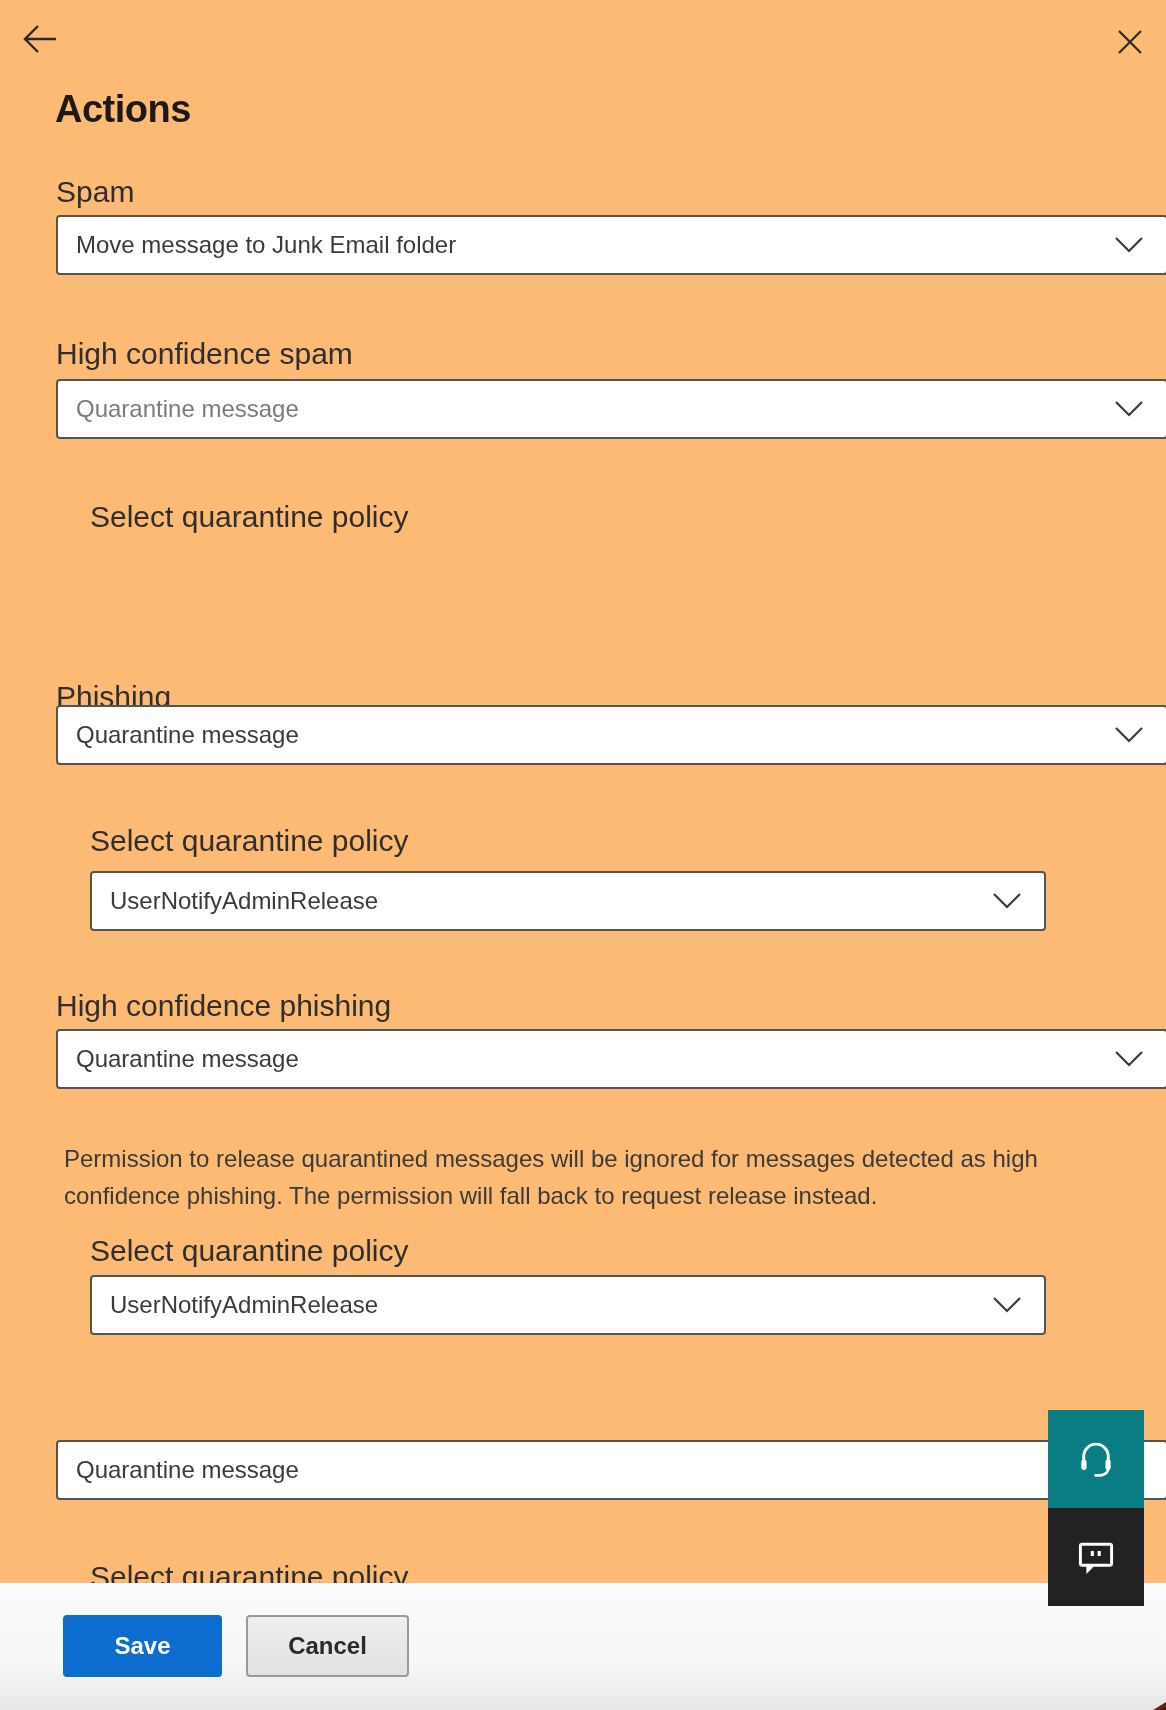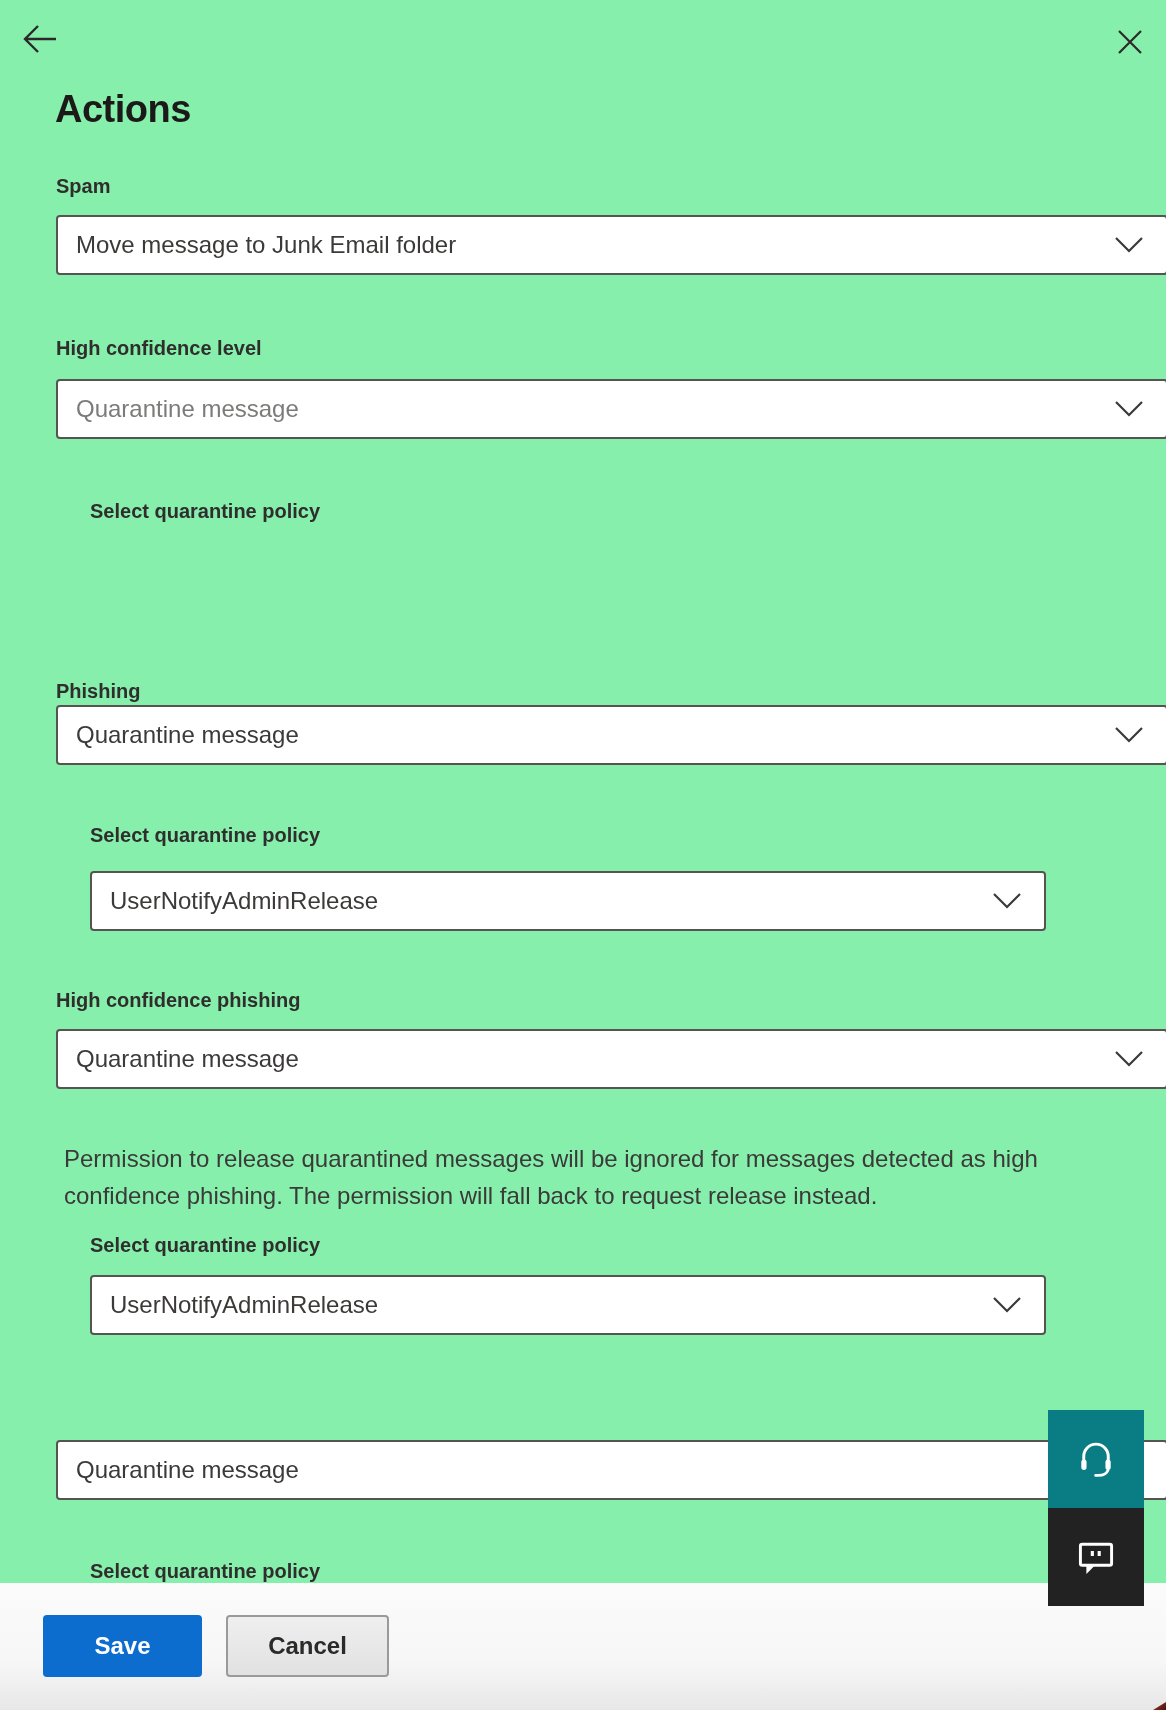--- a/index.html
+++ b/index.html
@@ -1,43 +1,43 @@
 <!DOCTYPE html>
 <html style="--accent-blue: #0c6dce; --help-teal: #0a7d84; --feedback-dark: #222222; --border-gray: #565450; --label-text: #2f2e2d; --value-text: #3b3a39; --muted-value-text: #7c7b7a;"><head>
 <meta charset="utf-8">
 <style>
   html,body{margin:0;padding:0;background:#ffffff;}
   .page{
-    position:relative;width:1166px;height:1710px;overflow:hidden;background:#86efac;
+    position:relative;width:1166px;height:1710px;overflow:hidden;background:#fdba74;
     font-family:"Liberation Sans","DejaVu Sans",sans-serif;color:#2f2e2d;
   }
   .icon-btn{position:absolute;background:transparent;border:none;padding:0;cursor:pointer;line-height:0;}
   .icon-btn.back{left:20px;top:20px;width:40px;height:38px;}
   .icon-btn.close{left:1112px;top:24px;width:36px;height:36px;}
   .title{position:absolute;left:55px;top:88px;margin:0;font-size:38px;font-weight:700;color:#1b1a19;letter-spacing:-0.5px;}
-  .label{position:absolute;left:56px;font-size:20px;font-weight:700;color:var(--label-text,#2f2e2d);white-space:nowrap;}
+  .label{position:absolute;left:56px;font-size:30px;font-weight:400;color:var(--label-text,#2f2e2d);white-space:nowrap;}
   .label.indent{left:90px;text-align:right;}
   .select{
     position:absolute;left:56px;width:1112px;height:60px;box-sizing:border-box;
     background:#ffffff;border:2px solid var(--border-gray,#565450);border-radius:4px;
     display:flex;align-items:center;padding:0 64px 0 18px;cursor:pointer;
   }
   .select.indent{left:90px;width:956px;}
   .select .value{font-size:24px;color:var(--value-text,#3b3a39);white-space:nowrap;overflow:hidden;}
   .select .value.muted{color:var(--muted-value-text,#7c7b7a);}
   .caret{position:absolute;right:22px;top:50%;transform:translateY(-50%);line-height:0;}
   .note{position:absolute;left:56px;top:1132px;width:992px;margin:8px;font-size:24px;line-height:37px;color:#3b3a39;}
   .footer{
     position:absolute;left:0;top:1583px;width:1166px;height:127px;z-index:5;
     background:linear-gradient(180deg,#fbfbfb 0%,#f7f7f7 62%,#e7e7e7 100%);
   }
   .btn{
     position:absolute;top:32px;height:62px;border-radius:4px;font-size:24px;font-weight:700;
     display:flex;align-items:center;justify-content:center;cursor:pointer;
-    font-family:inherit;box-sizing:border-box;
+    font-family:inherit;box-sizing:border-box;margin-left:20px;
   }
   .btn.save{left:43px;width:159px;background:var(--accent-blue,#0c6dce);color:#ffffff;border:none;}
   .btn.cancel{left:226px;width:163px;background:linear-gradient(#efefef,#e1e1e1);border:2px solid #9b9a99;color:#2b2a29;}
   .float-btn{
     position:absolute;left:1048px;width:96px;height:98px;border:none;cursor:pointer;z-index:6;
     display:flex;align-items:center;justify-content:center;padding:0;
   }
   .float-btn.help{top:1410px;background:var(--help-teal,#0a7d84);}
   .float-btn.feedback{top:1508px;background:var(--feedback-dark,#222222);}
   .corner-sliver{
@@ -68,21 +68,21 @@
   <div class="label" style="top:175px">Spam</div>
   <div class="select" style="top:215px">
     <span class="value">Move message to Junk Email folder</span>
     <span class="caret">
       <svg width="30" height="18" viewBox="0 0 30 18">
           <path d="M2 2 L15 15 L28 2" fill="none" stroke="#3b3a39" stroke-width="2.2"></path>
         </svg>
     </span>
   </div>
 
-  <div class="label" style="top:337px">High confidence level</div>
+  <div class="label" style="top:337px">High confidence spam</div>
   <div class="select" style="top:379px">
     <span class="value muted">Quarantine message</span>
     <span class="caret">
       <svg width="30" height="18" viewBox="0 0 30 18">
           <path d="M2 2 L15 15 L28 2" fill="none" stroke="#3b3a39" stroke-width="2.2"></path>
         </svg>
     </span>
   </div>
 
   <div class="label indent" style="top:500px">Select quarantine policy</div>

